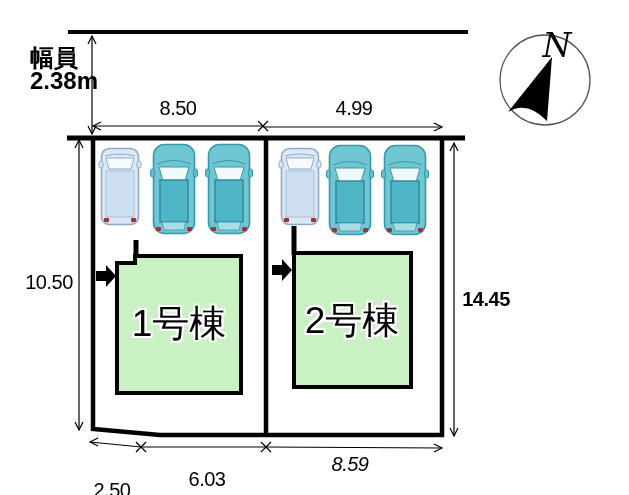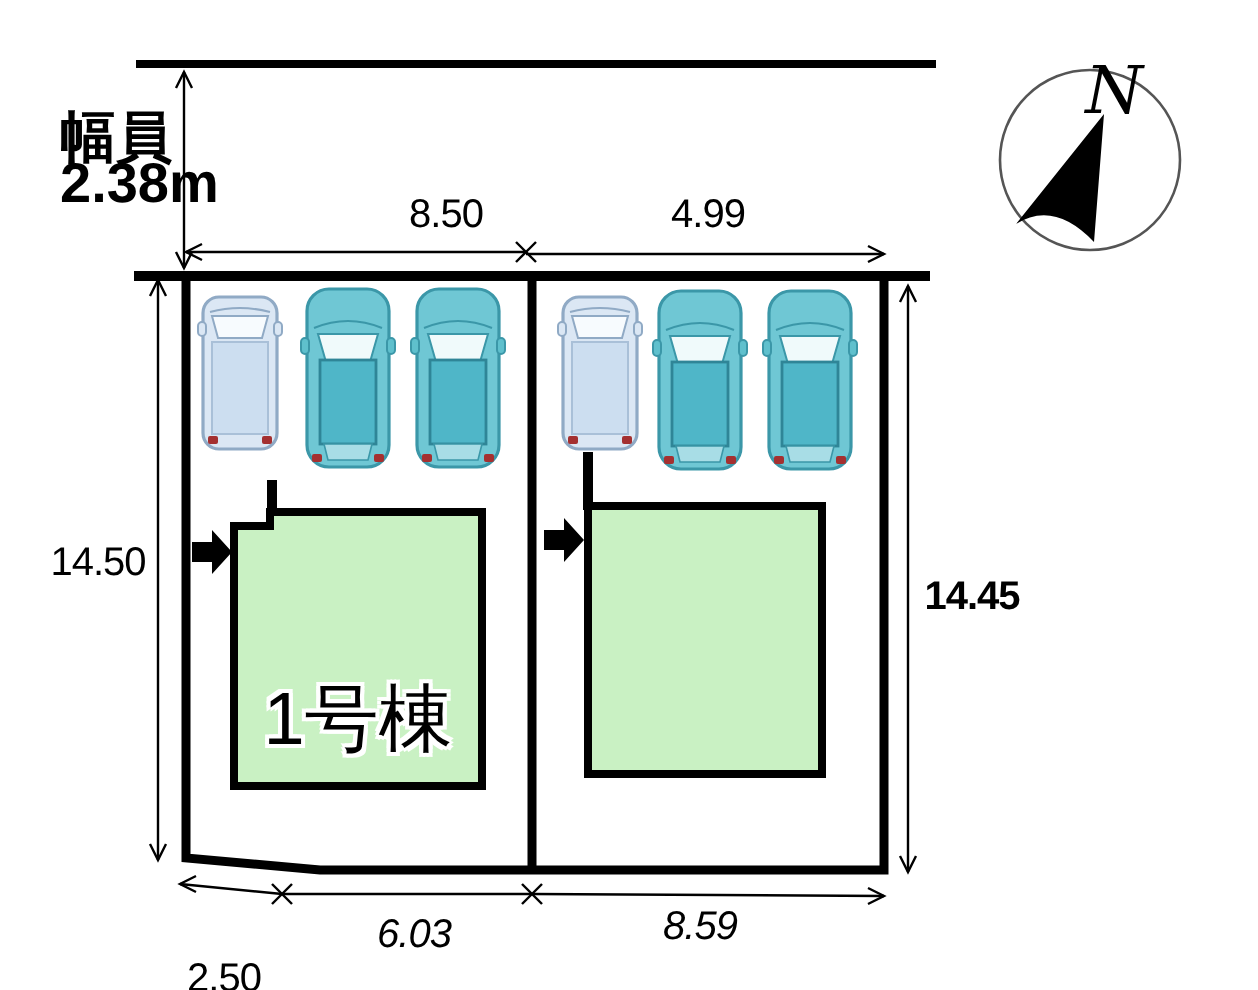--- a/index.html
+++ b/index.html
@@ -4,28 +4,27 @@
 <style>
   html,body{margin:0;padding:0;background:#fff;}
   .stage{
     position:relative;width:629px;height:495px;background:#ffffff;
     font-family:"Liberation Sans", sans-serif;color:#000;overflow:hidden;
   }
   .stage svg{position:absolute;left:0;top:0;}
   .lbl{position:absolute;transform:translate(-50%,-50%);white-space:nowrap;}
   .dim{font-size:20px;letter-spacing:-0.5px;}
   .road-label{
-    position:absolute;left:30px;top:57px;font-size:28px;font-weight:bold;
+    position:absolute;left:30px;top:46px;font-size:24px;font-weight:bold;
     line-height:23px;white-space:pre;
   }
   .bldg-label{
     font-size:37px;
     text-shadow:-2px 0 0 #fff,2px 0 0 #fff,0 -2px 0 #fff,0 2px 0 #fff,
                 -2px -2px 0 #fff,2px 2px 0 #fff,-2px 2px 0 #fff,2px -2px 0 #fff;
-    margin-top:36px;
   }
   .compass-n{
     font-family:"DejaVu Serif", serif;font-style:italic;font-size:33px;
   }
 </style>
 </head>
 <body>
 
 <div class="stage">
 
@@ -113,24 +112,25 @@
     <use href="#van" x="280" y="147"></use>
     <use href="#sedan" x="328" y="144"></use>
     <use href="#sedan" x="383" y="144"></use>
 
     <circle cx="545" cy="80" r="45" fill="#fff" stroke="#555" stroke-width="1.3"></circle>
     <path d="M552,57 L547,121 Q527,100 508,112 Z" fill="#000"></path>
   </svg>
 
   <div class="road-label"><span>幅員</span><br><span>2.38m</span></div>
 
-  <div class="lbl dim" style="left:178px;top:108px;margin-left:45px;">8.50</div>
+  <div class="lbl dim" style="left:178px;top:108px;">8.50</div>
   <div class="lbl dim" style="left:354px;top:108px;">4.99</div>
-  <div class="lbl dim" style="left:49px;top:282px;">14.50</div>
+  <div class="lbl dim" style="left:49px;top:282px;">10.50</div>
   <div class="lbl dim" style="left:486px;top:299px;font-weight:bold;">14.45</div>
   <div class="lbl dim" style="left:112px;top:490px;">2.50</div>
-  <div class="lbl dim" style="left:207px;top:468px;font-style:italic;">6.03</div>
+  <div class="lbl dim" style="left:207px;top:479px;">6.03</div>
   <div class="lbl dim" style="left:350px;top:464px;font-style:italic;">8.59</div>
 
   <div class="lbl bldg-label" style="left:179px;top:324px;">1号棟</div>
+  <div class="lbl bldg-label" style="left:352px;top:321px;">2号棟</div>
 
   <div class="lbl compass-n" style="left:557px;top:45px;">N</div>
 </div>
 
 </body></html>

